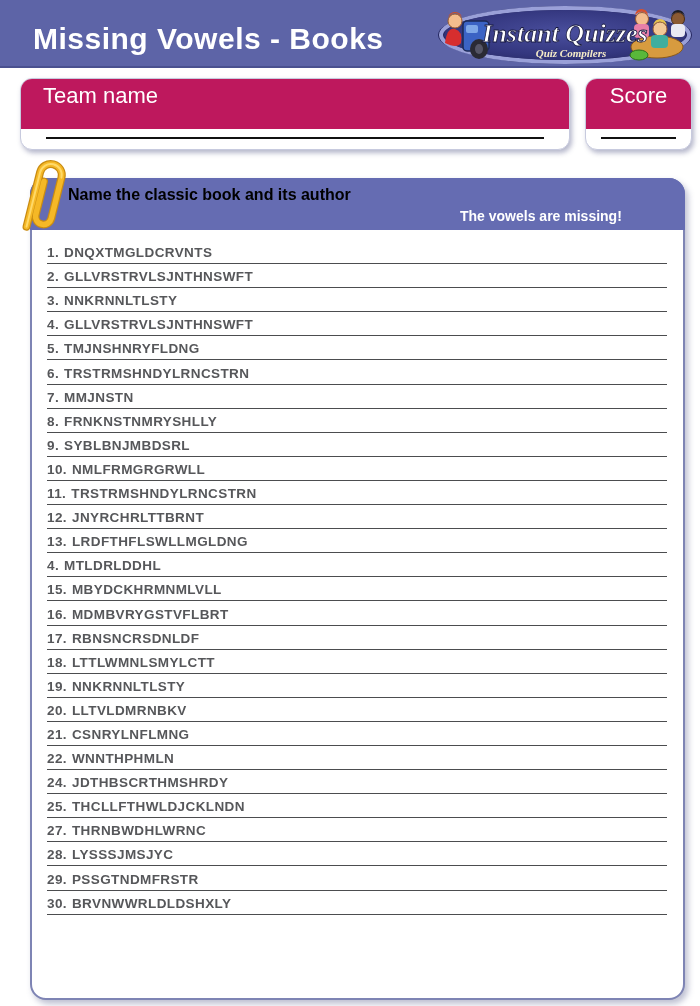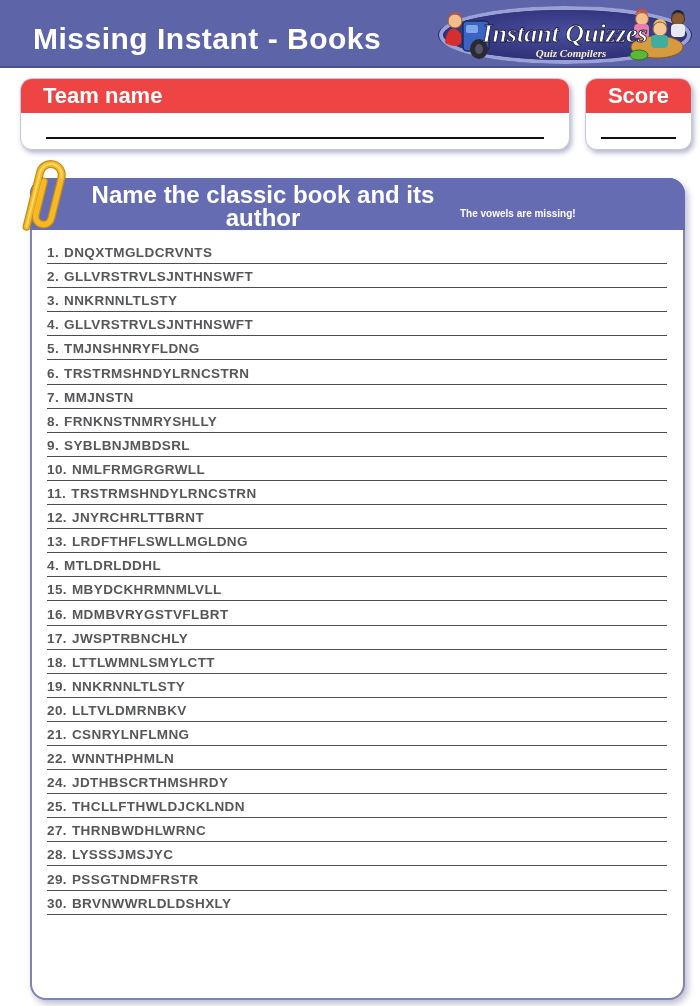--- a/index.html
+++ b/index.html
@@ -10,57 +10,57 @@
   
   .top-band { position:absolute; left:0; top:0; width:700px; height:68px;
     background:#5d64a7; border-bottom:2px solid #4a5190; }
   .page-title { position:absolute; left:33px; top:22px; color:#ffffff;
     font-size:30px; font-weight:bold; letter-spacing:0.5px; }
   .logo-wrap { position:absolute; left:435px; top:3px; width:260px; height:64px; }
 
   
   .card { position:absolute; background:#ffffff; border-radius:12px;
     box-shadow:2px 3px 5px rgba(90,95,140,0.45); border:1px solid #c7cade; overflow:hidden; }
-  .card-head { background:#ef4444; height:34px; color:#ffffff; font-weight:bold;
+  .card-head { background:#be185d; height:50px; color:#ffffff; font-weight:normal;
     font-size:22px; line-height:33px; }
   .team-card { left:20px; top:78px; width:550px; height:72px; }
   .team-card .card-head { padding-left:22px; }
   .score-card { left:585px; top:78px; width:107px; height:72px; }
   .score-card .card-head { text-align:center; }
   .write-line { position:absolute; bottom:10px; height:2px; background:#111111; }
   .team-card .write-line { left:25px; right:25px; }
   .score-card .write-line { left:15px; right:15px; }
 
   
   .panel { position:absolute; left:30px; top:178px; width:655px; height:822px;
     background:#ffffff; border:2px solid #7e84b4; border-radius:16px;
     box-shadow:3px 4px 6px rgba(90,95,140,0.4); }
   .panel-head { position:absolute; left:-2px; top:-2px; width:655px; height:52px;
     background:#656cb2; border-radius:16px 16px 0 0; border:2px solid #656cb2; }
   .panel-heading { position:absolute; left:36px; top:3px; width:390px;
-    color:#ffffff; font-size:24px; font-weight:bold; line-height:23px;text-align:center; }
+    color:#000000; font-size:16px; font-weight:bold; line-height:23px; }
   .panel-note { position:absolute; left:428px; top:28px; color:#ffffff;
-    font-size:10px; font-weight:bold; }
+    font-size:14px; font-weight:bold; }
 
   
   .q-list { position:absolute; left:15px; right:16px; top:60px; }
   .q-row { height:24.1px; display:flex; align-items:flex-end; padding-bottom:3px;
     border-bottom:1.5px solid #4c4d4f; color:#56575a; font-size:13.5px;
     font-weight:bold; letter-spacing:0.4px; }
   .q-num { margin-right:5px; }
 
   .paperclip { position:absolute; left:14px; top:152px; width:60px; height:92px; z-index:5; }
 </style>
 </head>
 <body>
 
 <div class="page">
 
   <div class="top-band">
-    <div class="page-title">Missing Instant - Books</div>
+    <div class="page-title">Missing Vowels - Books</div>
 
     <div class="logo-wrap">
       <svg width="260" height="64" viewBox="0 0 260 64">
         <defs>
           <radialGradient id="ovalGrad" cx="50%" cy="45%" r="75%">
             <stop offset="0%" stop-color="#4a4f9e"></stop>
             <stop offset="60%" stop-color="#34377f"></stop>
             <stop offset="100%" stop-color="#23255e"></stop>
           </radialGradient>
         </defs>
@@ -182,21 +182,21 @@
         <div class="q-row">
           <span class="q-num">15.</span>
           <span>MBYDCKHRMNMLVLL</span>
         </div>
         <div class="q-row">
           <span class="q-num">16.</span>
           <span>MDMBVRYGSTVFLBRT</span>
         </div>
         <div class="q-row">
           <span class="q-num">17.</span>
-          <span>JWSPTRBNCHLY</span>
+          <span>RBNSNCRSDNLDF</span>
         </div>
         <div class="q-row">
           <span class="q-num">18.</span>
           <span>LTTLWMNLSMYLCTT</span>
         </div>
         <div class="q-row">
           <span class="q-num">19.</span>
           <span>NNKRNNLTLSTY</span>
         </div>
         <div class="q-row">

